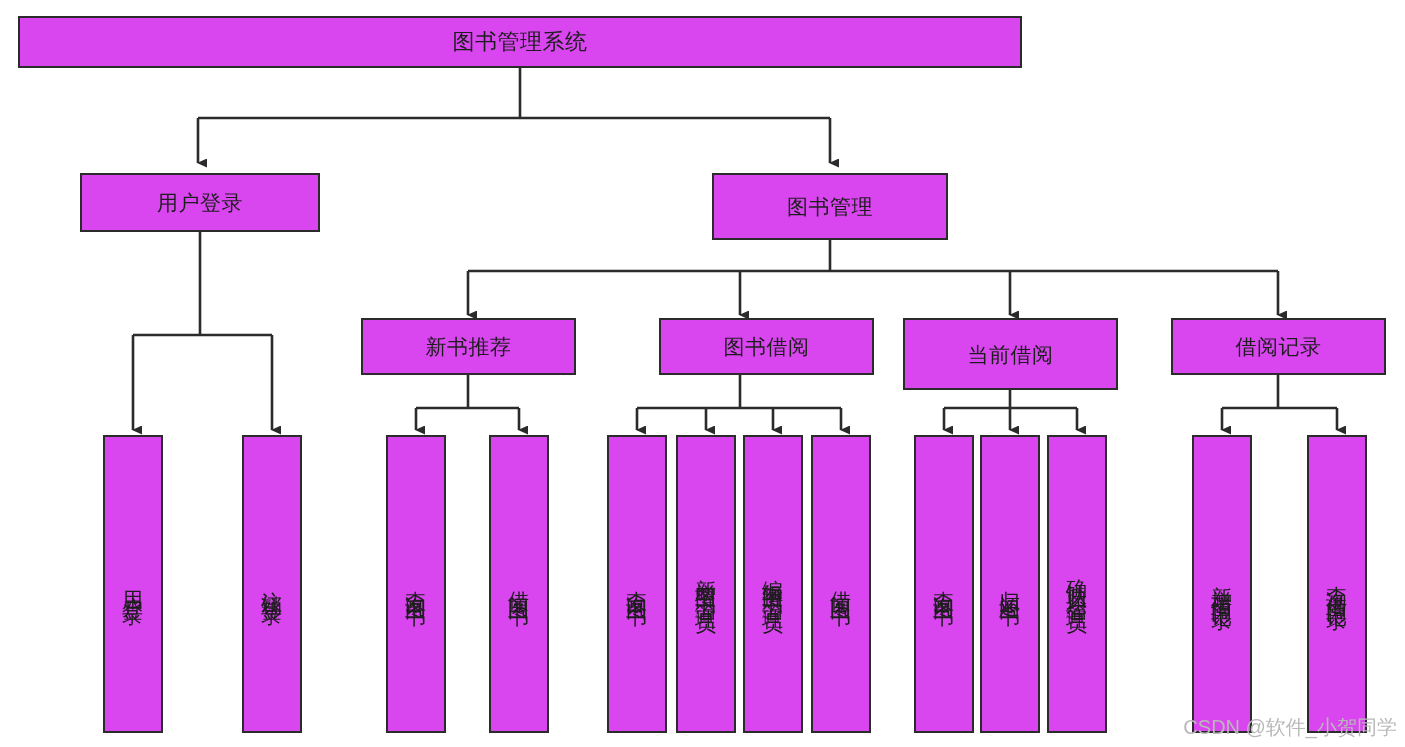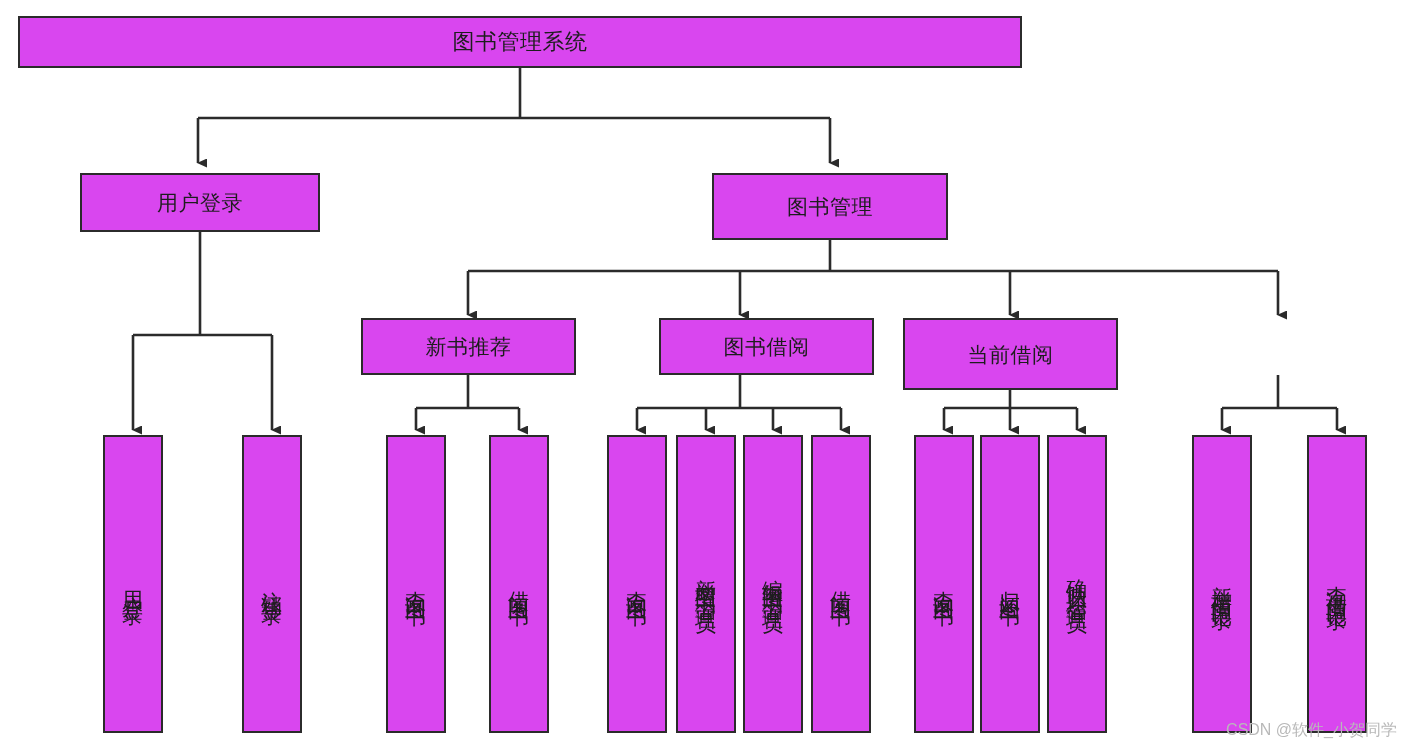--- a/index.html
+++ b/index.html
@@ -61,21 +61,21 @@
     text-orientation: upright;
     font-size: 21px;
     letter-spacing: 5px;
     line-height: 1.0;
     max-height: 100%;
   }
   #watermark {
     position: absolute;
     right: 8px;
     bottom: 6px;
-    font-size: 16px;
+    font-size: 20px;
     color: #b9b9b9;
     white-space: nowrap;
     user-select: none;
   }
 </style>
 </head>
 <body>
 
 <div id="diagram-canvas">
 
@@ -144,20 +144,23 @@
 
   <div class="node horiz" style="left:361px; top:318px; width:215px; height:57px;">
     <span class="node-label">新书推荐</span>
   </div>
   <div class="node horiz" style="left:659px; top:318px; width:215px; height:57px;">
     <span class="node-label">图书借阅</span>
   </div>
   <div class="node horiz" style="left:903px; top:318px; width:215px; height:72px;">
     <span class="node-label">当前借阅</span>
   </div>
+  <div class="node horiz" style="left:1171px; top:318px; width:215px; height:57px;">
+    <span class="node-label">借阅记录</span>
+  </div>
 
   <div class="node vert" style="left:103px; top:435px; width:60px; height:298px;">
     <span class="node-label">用户登录</span>
   </div>
   <div class="node vert" style="left:242px; top:435px; width:60px; height:298px;">
     <span class="node-label">注销登录</span>
   </div>
 
   <div class="node vert" style="left:386px; top:435px; width:60px; height:298px;">
     <span class="node-label">查询图书</span>

